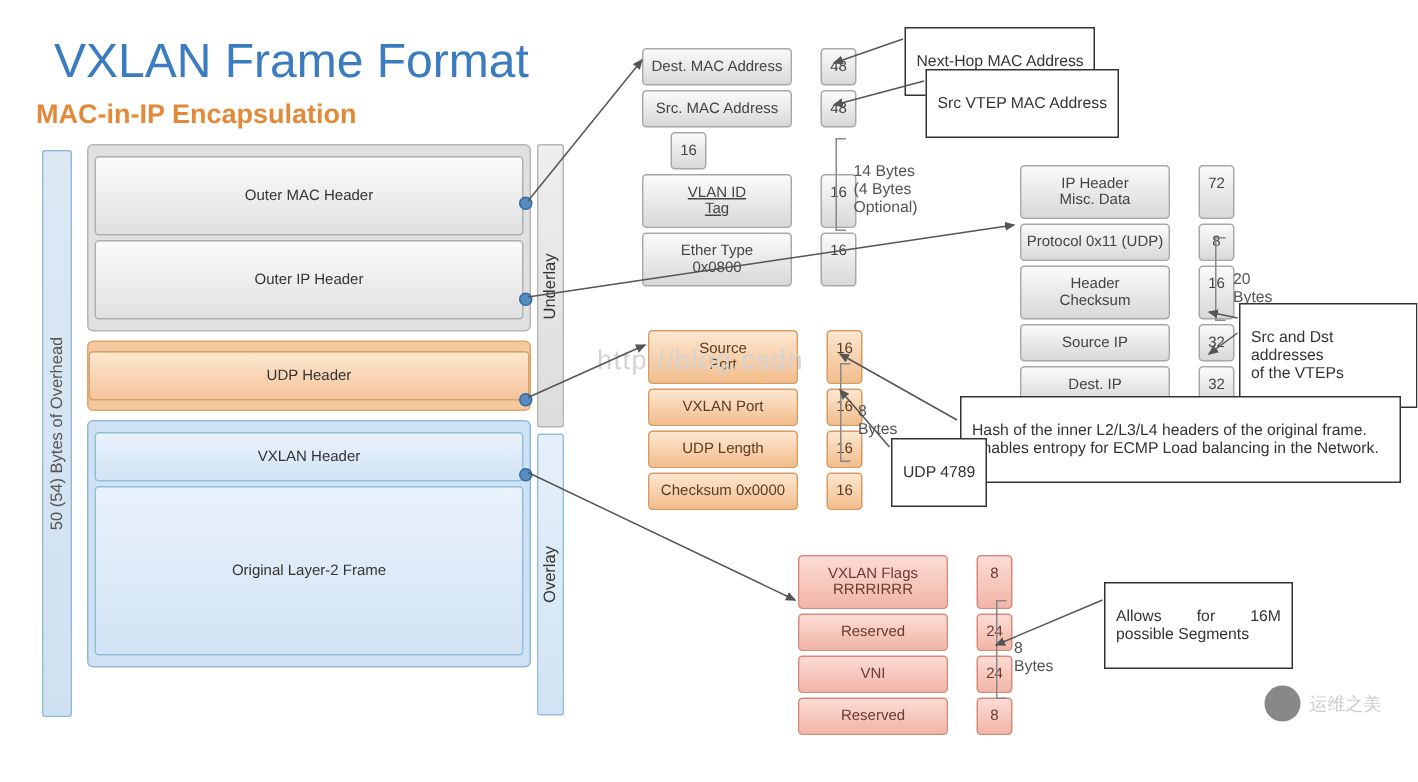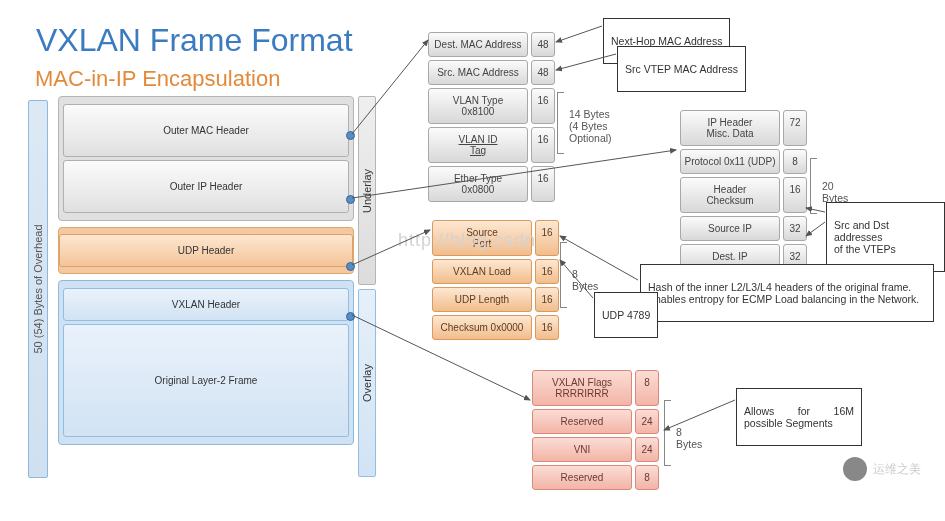--- a/index.html
+++ b/index.html
@@ -1,18 +1,18 @@
 <!DOCTYPE html>
 <html><head>
 <meta charset="utf-8">
 <style>
 html,body{margin:0;padding:0;font-family:Arial,Helvetica,sans-serif;font-size:11px;color:#333;background:#fff}
 .canvas{position:relative;width:945px;height:495px;overflow:hidden}
 .title{position:absolute;left:36px;top:22px;font-size:32px;font-weight:400;color:#3b7bbf}
-.subtitle{position:absolute;left:35px;top:66px;font-size:22px;font-weight:400;color:#e38a3a}
+.subtitle{position:absolute;left:24px;top:66px;font-size:18px;font-weight:700;color:#e38a3a}
 
 .vbar{position:absolute;left:28px;top:100px;width:18px;height:376px;background:linear-gradient(#dce9f5,#cfe0f0);border:1px solid #8fb9dc;border-radius:2px}
 .vbar .lbl{position:absolute;left:50%;top:50%;transform:translate(-50%,-50%) rotate(-90deg);white-space:nowrap;font-size:11px;color:#555}
 
 .stack{position:absolute;left:58px;top:96px}
 .panel{width:296px;border-radius:4px;padding:4px 4px;box-sizing:border-box;margin-bottom:6px}
 .p-gray{background:#e0e0e0;border:1px solid #b5b5b5}
 .p-or{background:#f5c9a0;border:1px solid #e1a56a}
 .p-bl{background:#cfe2f3;border:1px solid #8fb9dc}
 .hdr{border-radius:3px;text-align:center;padding:13px 4px;margin:3px 0;font-size:10px;color:#333;position:relative}
@@ -23,21 +23,21 @@
 
 .sbar{position:absolute;width:16px;border-radius:2px}
 .sbar.gray{background:linear-gradient(#efefef,#dcdcdc);border:1px solid #b5b5b5;left:358px;top:96px;height:187px}
 .sbar.bl{background:linear-gradient(#e6f0fa,#d1e3f4);border:1px solid #93bedf;left:358px;top:289px;height:186px}
 .sbar .lbl{position:absolute;left:50%;top:50%;transform:translate(-50%,-50%) rotate(-90deg);white-space:nowrap;font-size:11px}
 
 .ft{position:absolute}
 .row{display:flex;margin-bottom:3px}
 .cell{border-radius:3px;text-align:center;padding:6px 2px;font-size:10px;line-height:11px}
 .cL{width:94px}
-.cS{width:18px;margin-left:3px}
+.cS{width:18px;margin-left:19px}
 .gcell{background:linear-gradient(#fbfbfb,#d8d8d8);border:1px solid #a8a8a8;color:#444}
 .ocell{background:linear-gradient(#fde7d1,#f2bd8c);border:1px solid #d89a5e;color:#5a3d24}
 .rcell{background:linear-gradient(#fbdcd5,#f2b5a7);border:1px solid #d9897a;color:#6b3a32}
 
 .brace{position:absolute;font-size:10.5px;color:#555}
 .brace::before{content:"";position:absolute;left:-10px;top:2px;bottom:2px;width:6px;border-left:1px solid #888;border-top:1px solid #888;border-bottom:1px solid #888}
 
 .ann{position:absolute;border:1px solid #333;background:#fff;padding:16px 7px;font-size:10.5px;line-height:12px}
 
 svg.conn{position:absolute;left:0;top:0;width:945px;height:521px;pointer-events:none}
@@ -87,22 +87,20 @@
 <div class="ft" id="ft-mac" style="left:428px;top:32px">
       <div class="row">
         <div class="cell cL gcell" style="white-space: pre-line;">Dest. MAC Address</div>
         <div class="cell cS gcell">48</div>
       </div>
       <div class="row">
         <div class="cell cL gcell" style="white-space: pre-line;">Src. MAC  Address</div>
         <div class="cell cS gcell">48</div>
       </div>
       <div class="row">
-        <div class="cell cL gcell" style="white-space: pre-line;">VLAN Type
-0x8100</div>
         <div class="cell cS gcell">16</div>
       </div>
       <div class="row">
         <div class="cell cL gcell" style="white-space: pre-line; text-decoration: underline;">VLAN ID
 Tag</div>
         <div class="cell cS gcell">16</div>
       </div>
       <div class="row">
         <div class="cell cL gcell" style="white-space: pre-line;">Ether Type
 0x0800</div>
@@ -142,21 +140,21 @@
       <span style="position:absolute;left:2px;top:24px">20 Bytes</span>
     </div>
 
 <div class="ft" id="ft-udp" style="left:432px;top:220px">
       <div class="row">
         <div class="cell cL ocell" style="white-space: pre-line;">Source
 Port</div>
         <div class="cell cS ocell">16</div>
       </div>
       <div class="row">
-        <div class="cell cL ocell" style="white-space: pre-line;">VXLAN Load</div>
+        <div class="cell cL ocell" style="white-space: pre-line;">VXLAN Port</div>
         <div class="cell cS ocell">16</div>
       </div>
       <div class="row">
         <div class="cell cL ocell" style="white-space: pre-line;">UDP Length</div>
         <div class="cell cS ocell">16</div>
       </div>
       <div class="row">
         <div class="cell cL ocell" style="white-space: pre-line;">Checksum 0x0000</div>
         <div class="cell cS ocell">16</div>
       </div>

